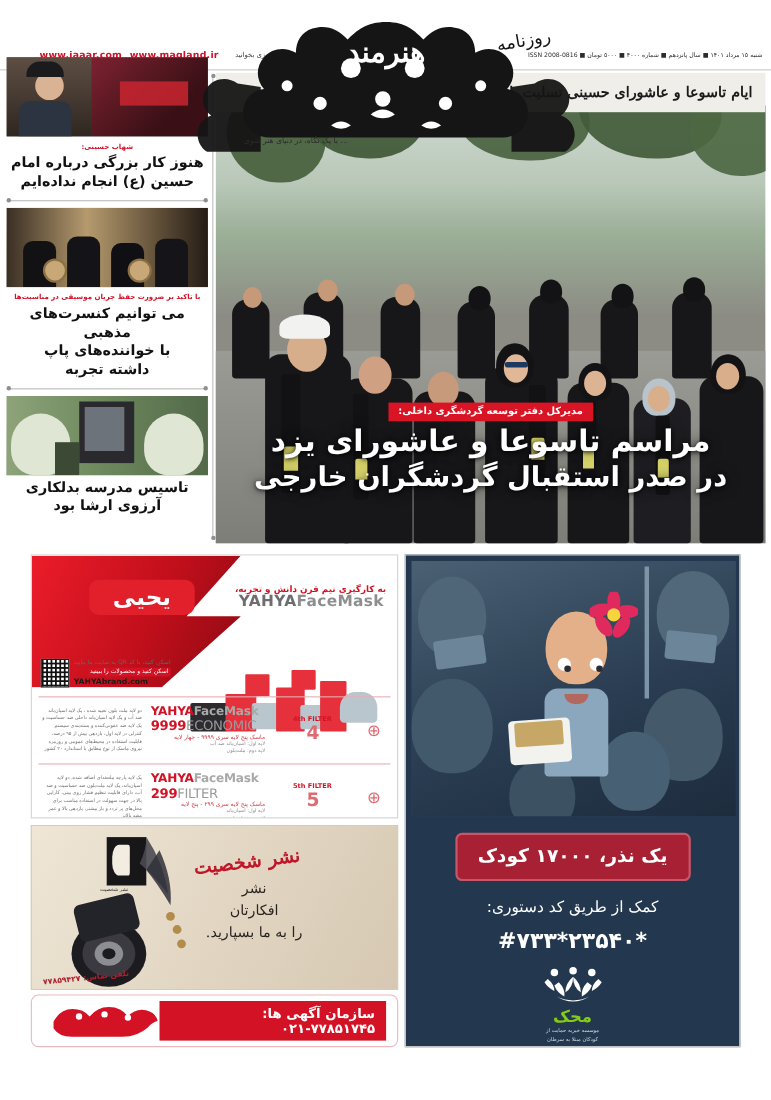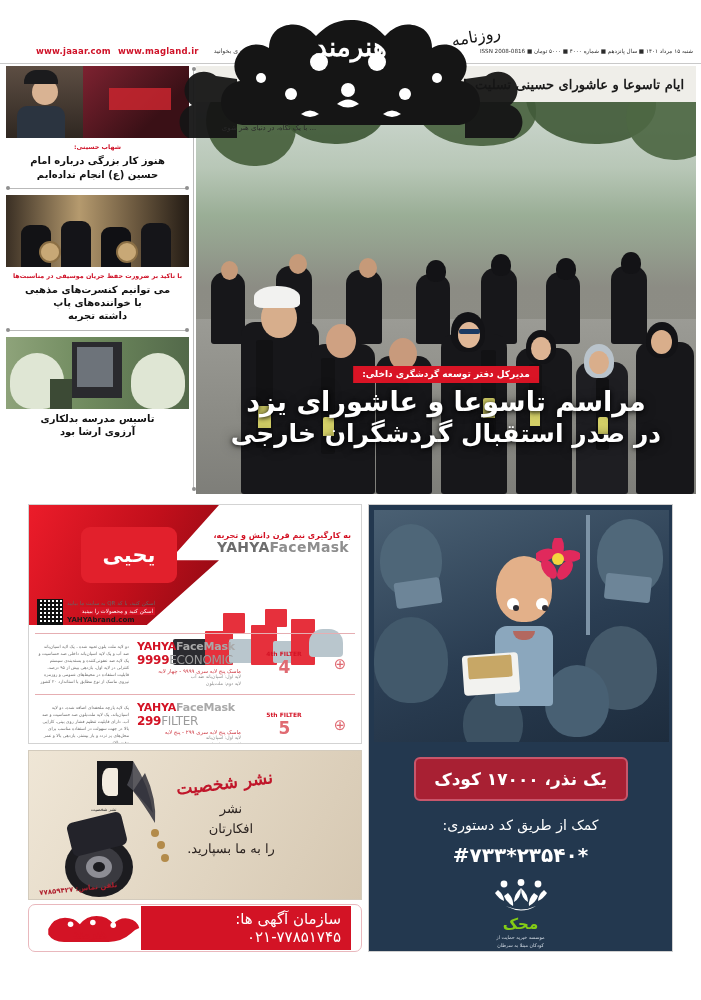--- a/index.html
+++ b/index.html
@@ -29,35 +29,35 @@
 
   
   .masthead {
     position: absolute; top: 18px; left: 50%; transform: translateX(-50%);
     width: 420px; height: 120px; pointer-events: none; z-index: 40;
   }
   .masthead svg { width: 100%; height: 100%; display: block; }
 
   
   .sidebar {
-    position: absolute; top: 66px; right: 512px; left: 6px; width: 183px;
+    position: absolute; top: 52px; right: 512px; left: 6px; width: 183px;
     height: 428px;
     margin-left: 36px;
   }
   .side-story { margin-bottom: 6px; }
   .side-photo {
     width: 100%; height: 72px; position: relative; overflow: hidden;
     background: #24333f;
   }
   .side-kicker {
     color: #cf1228; font-size: 6.4px; font-weight: bold; text-align: center;
     margin-top: 5px; line-height: 1.3; direction: rtl;
   }
   .side-head {
-    color: #111; font-size: 10px; font-weight: bold; text-align: center;
+    color: #111; font-size: 13px; font-weight: bold; text-align: center;
     line-height: 1.32; margin-top: 3px; direction: rtl; letter-spacing: -.2px;
   }
   .side-sep {
     height: 1px; background: #b9b9b9; margin: 7px 2px 6px;
     position: relative;
   }
   .side-sep::before, .side-sep::after {
     content: ""; position: absolute; top: -1.5px; width: 4px; height: 4px;
     border-radius: 50%; background: #8f8f8f;
   }
@@ -133,21 +133,21 @@
     position: absolute; top: 34px; right: 12px; font-size: 14px; letter-spacing: .3px;
     direction: ltr; color: #8e8e8e; font-weight: bold;
   }
   .yahya-brandline b { color: #6d6d6d; }
   .yahya-swoosh {
     position: absolute; top: 0; left: 0; width: 190px; height: 120px;
     background: linear-gradient(115deg, #ec1c2a 0%, #c10f1b 55%, #8d0a13 100%);
     clip-path: polygon(0 0, 100% 0, 74% 46%, 100% 46%, 62% 100%, 0 100%);
   }
   .yahya-logo-pill {
-    position: absolute; top: 22px; left: 52px; width: 96px; height: 56px;
+    position: absolute; top: 22px; left: 52px; width: 96px; height: 32px;
     background: #e2202c; border-radius: 9px;
     display: flex; align-items: center; justify-content: center;
   }
   .yahya-logo-pill span {
     color: #fff; font-size: 21px; font-weight: bold; direction: rtl;
     font-family: "DejaVu Sans", sans-serif;
   }
   .mask-photo {
     position: absolute; top: 82px; right: 10px; width: 180px; height: 78px;
   }
@@ -220,21 +220,21 @@
     direction: rtl; font-weight: bold; transform: rotate(-6deg);
   }
 
   .ads-bar {
     position: absolute; top: 404px; left: 28px; width: 334px; height: 48px;
     border: 1px solid #e9b8bd; border-radius: 7px; background: #fff;
     display: flex; align-items: center; justify-content: space-between;
     padding: 0 10px;
   }
   .ads-pill {
-    background: #d31325; color: #fff; font-size: 15px; font-weight: normal;
+    background: #d31325; color: #fff; font-size: 12px; font-weight: bold;
     padding: 4px 10px; direction: rtl;
   }
   .ads-logo { width: 110px; height: 34px; }
 
   
   .ad-mahak {
     position: absolute; top: 4px; left: 368px; width: 305px; height: 448px;
     background: #23384f; overflow: hidden; border: 1px solid #d0d0d0;
   }
   .mahak-illus { position: absolute; top: 5px; left: 5px; width: 295px; height: 232px; overflow: hidden; background: #2e4257; }

